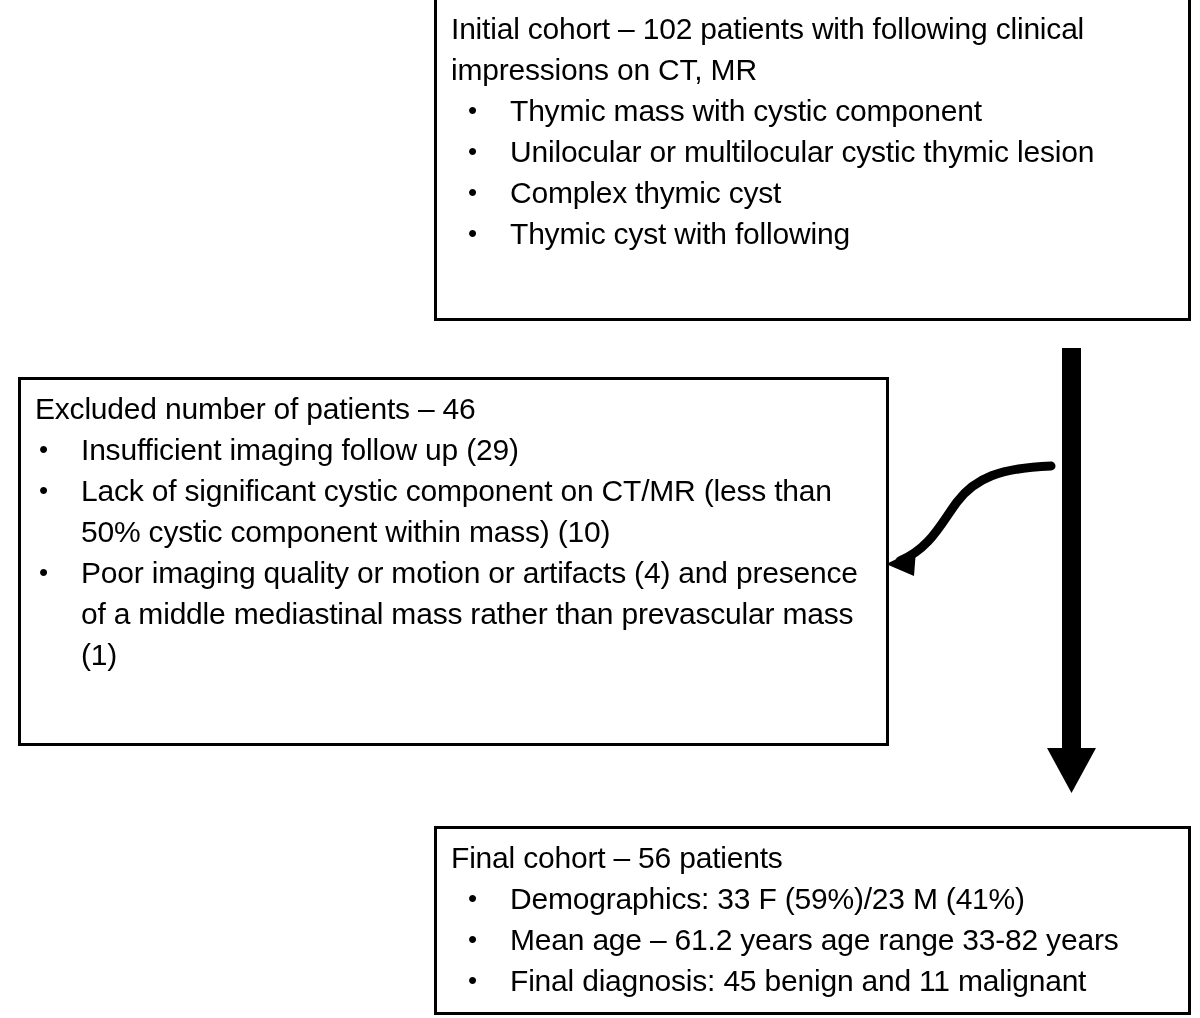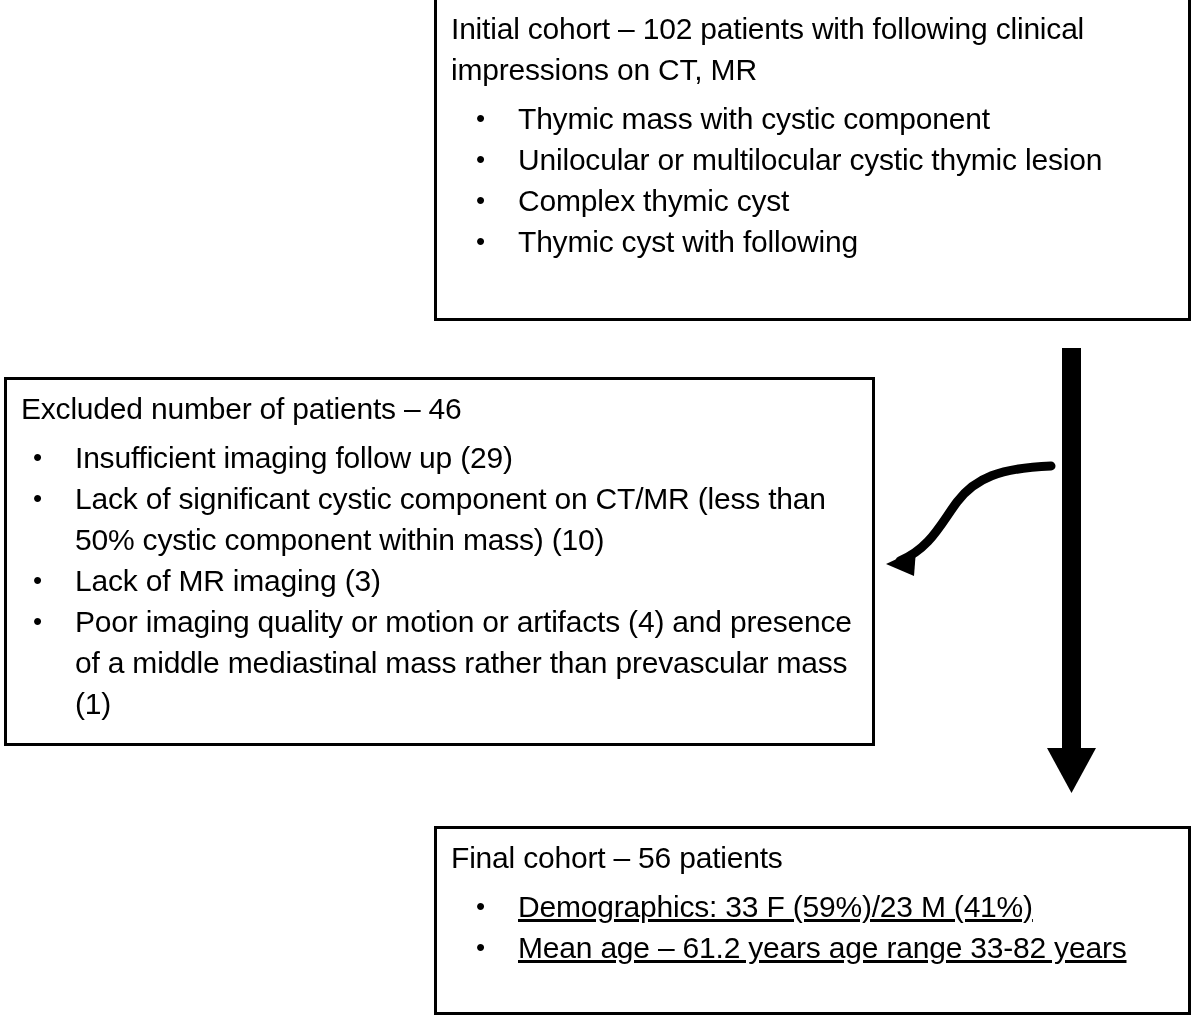--- a/index.html
+++ b/index.html
@@ -34,21 +34,21 @@
   .heading {
     font-size: 30px;
     line-height: 41px;
     font-weight: 400;
     letter-spacing: -0.2px;
     white-space: pre-wrap;
   }
 
   ul.bullets {
     list-style: none;
-    margin: 8px;
+    margin: 0;
     padding: 0;
   }
 
   ul.bullets > li {
     position: relative;
     font-size: 30px;
     line-height: 41px;
     letter-spacing: -0.2px;
   }
 
@@ -70,42 +70,41 @@
     height: 325px;
   }
   #box-initial .box-inner { padding: 9px 0 6px 14px; }
   #box-initial ul.bullets > li {
     padding-left: 59px;
   }
   #box-initial ul.bullets > li::before { left: 17px; }
 
   
   #box-excluded {
-    left: 4px;
+    left: 18px;
     top: 377px;
     width: 871px;
     height: 369px;
   }
   #box-excluded .box-inner { padding: 8px 8px 6px 14px; }
   #box-excluded ul.bullets > li {
     padding-left: 46px;
   }
   #box-excluded ul.bullets > li::before { left: 4px; }
 
   
   #box-final {
     left: 434px;
     top: 826px;
     width: 757px;
     height: 189px;
   }
   #box-final .box-inner { padding: 8px 8px 4px 14px; }
   #box-final ul.bullets > li {
     padding-left: 59px;
-    text-decoration: underline;
   }
   #box-final ul.bullets > li::before { left: 17px; }
 
   
   .arrow-layer {
     position: absolute;
     left: 0;
     top: 0;
     width: 1200px;
     height: 1018px;
@@ -128,32 +127,32 @@
       </ul>
     </div>
   </div>
 
   <div class="box" id="box-excluded">
     <div class="box-inner">
       <div class="heading">Excluded number of patients – 46</div>
       <ul class="bullets">
         <li>Insufficient imaging follow up (29)</li>
         <li>Lack of significant cystic component on CT/MR (less than 50% cystic component within mass) (10)</li>
-        <li>Lack of MR imaging (3)</li>
         <li>Poor imaging quality or motion or artifacts (4) and presence of a middle mediastinal mass rather than prevascular mass (1)</li>
       </ul>
     </div>
   </div>
 
   <div class="box" id="box-final">
     <div class="box-inner">
       <div class="heading">Final cohort – 56 patients</div>
       <ul class="bullets">
         <li>Demographics: 33 F (59%)/23 M (41%)</li>
         <li> Mean age – 61.2 years age range 33-82 years</li>
+        <li>Final diagnosis: 45 benign and 11 malignant</li>
       </ul>
     </div>
   </div>
 
   <svg class="arrow-layer" viewBox="0 0 1200 1018" width="1200" height="1018">
 
     <g>
       <rect x="1062" y="348" width="19" height="410" fill="#000000"></rect>
       <polygon points="1047,748 1096,748 1071.5,793" fill="#000000"></polygon>
     </g>

